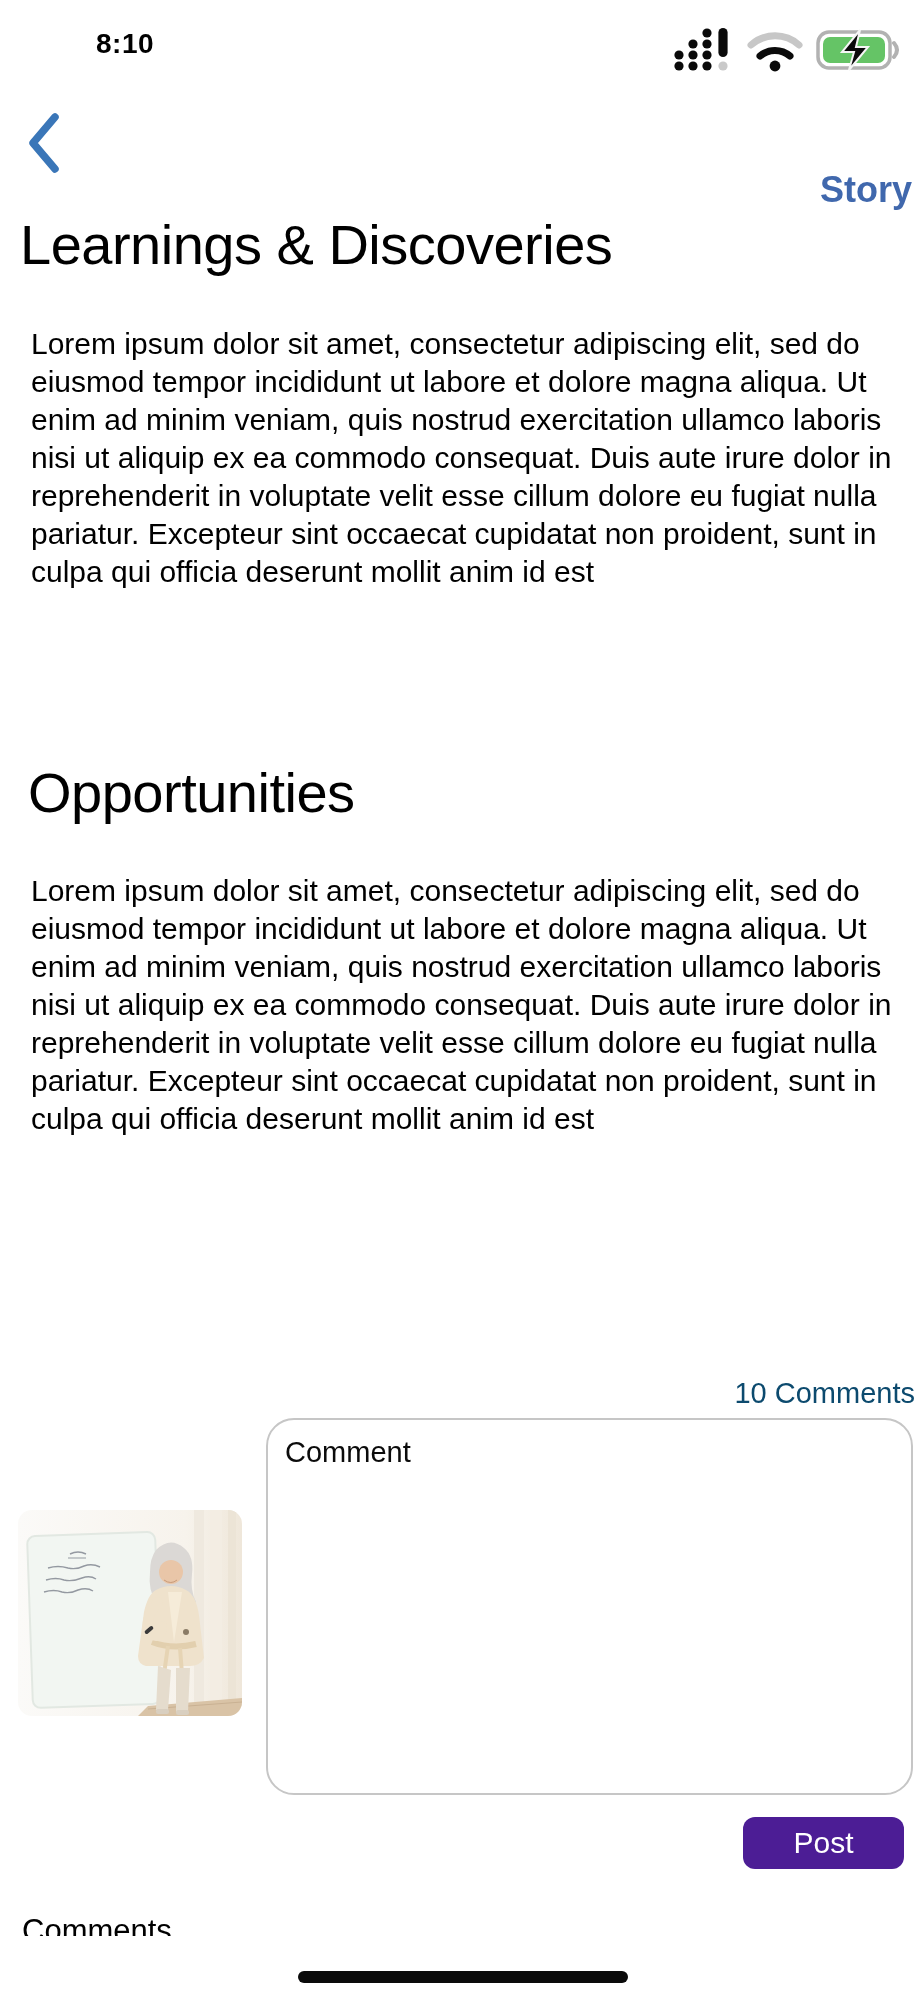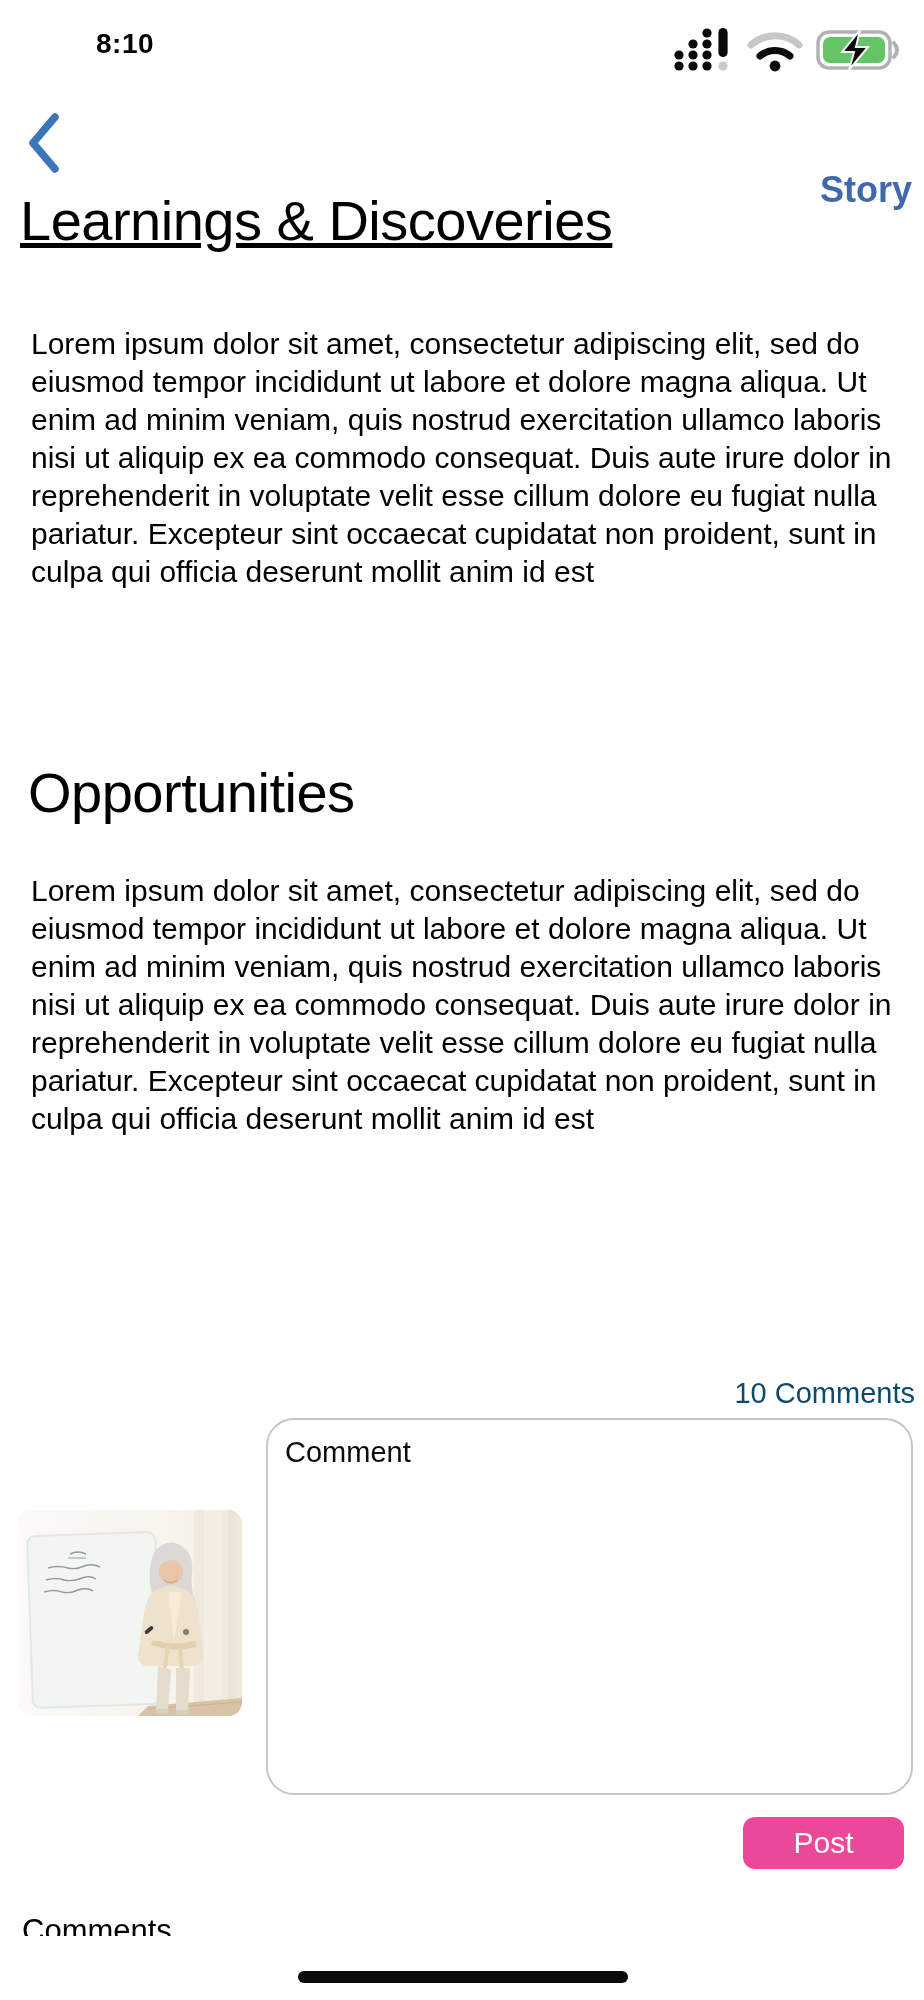--- a/index.html
+++ b/index.html
@@ -17,22 +17,22 @@
     position:absolute;right:22px;top:28px;display:flex;align-items:center;gap:12px;
   }
   
   .back-btn{position:absolute;left:24px;top:112px;width:40px;height:62px;cursor:pointer;}
   .nav-title{
     position:absolute;right:12px;top:129px;
     font-size:36px;font-weight:700;color:#4068ad;cursor:pointer;margin-top:40px;
   }
   
   .h-learnings{
-    position:absolute;left:20px;top:188px;width:880px;
-    font-size:56px;font-weight:400;letter-spacing:-0.5px;color:#000;text-decoration:underline;
+    position:absolute;left:20px;top:212px;width:880px;
+    font-size:56px;font-weight:400;letter-spacing:-0.5px;color:#000;
   }
   .p-learnings{
     position:absolute;left:31px;top:325px;width:864px;
     font-size:30px;line-height:38px;color:#000;
   }
   .h-opportunities{
     position:absolute;left:20px;top:752px;width:880px;
     font-size:56px;font-weight:400;letter-spacing:-0.5px;color:#000;
   }
   .p-opportunities{
@@ -51,21 +51,21 @@
   }
   .comment-box span{
     display:block;margin:16px 0 0 17px;font-size:29px;color:#0b0b0b;
   }
   .presenter-photo{
     position:absolute;left:18px;top:1510px;width:224px;height:206px;
     border-radius:14px;overflow:hidden;
   }
   .post-btn{
     position:absolute;left:743px;top:1817px;width:161px;height:52px;
-    background:#ec4899;border:none;border-radius:12px;cursor:pointer;
+    background:#4c1d95;border:none;border-radius:12px;cursor:pointer;
     color:#fff;font-size:30px;font-family:inherit;
     display:flex;align-items:center;justify-content:center;text-align:center;
   }
   .comments-heading-clip{
     position:absolute;left:22px;top:1913px;width:400px;height:23px;overflow:hidden;
   }
   .comments-heading-clip span{font-size:31px;color:#000;margin-top:32px;}
   .home-indicator{
     position:absolute;left:298px;top:1971px;width:330px;height:12px;
     border-radius:7px;background:#0a0a0a;cursor:grab;

